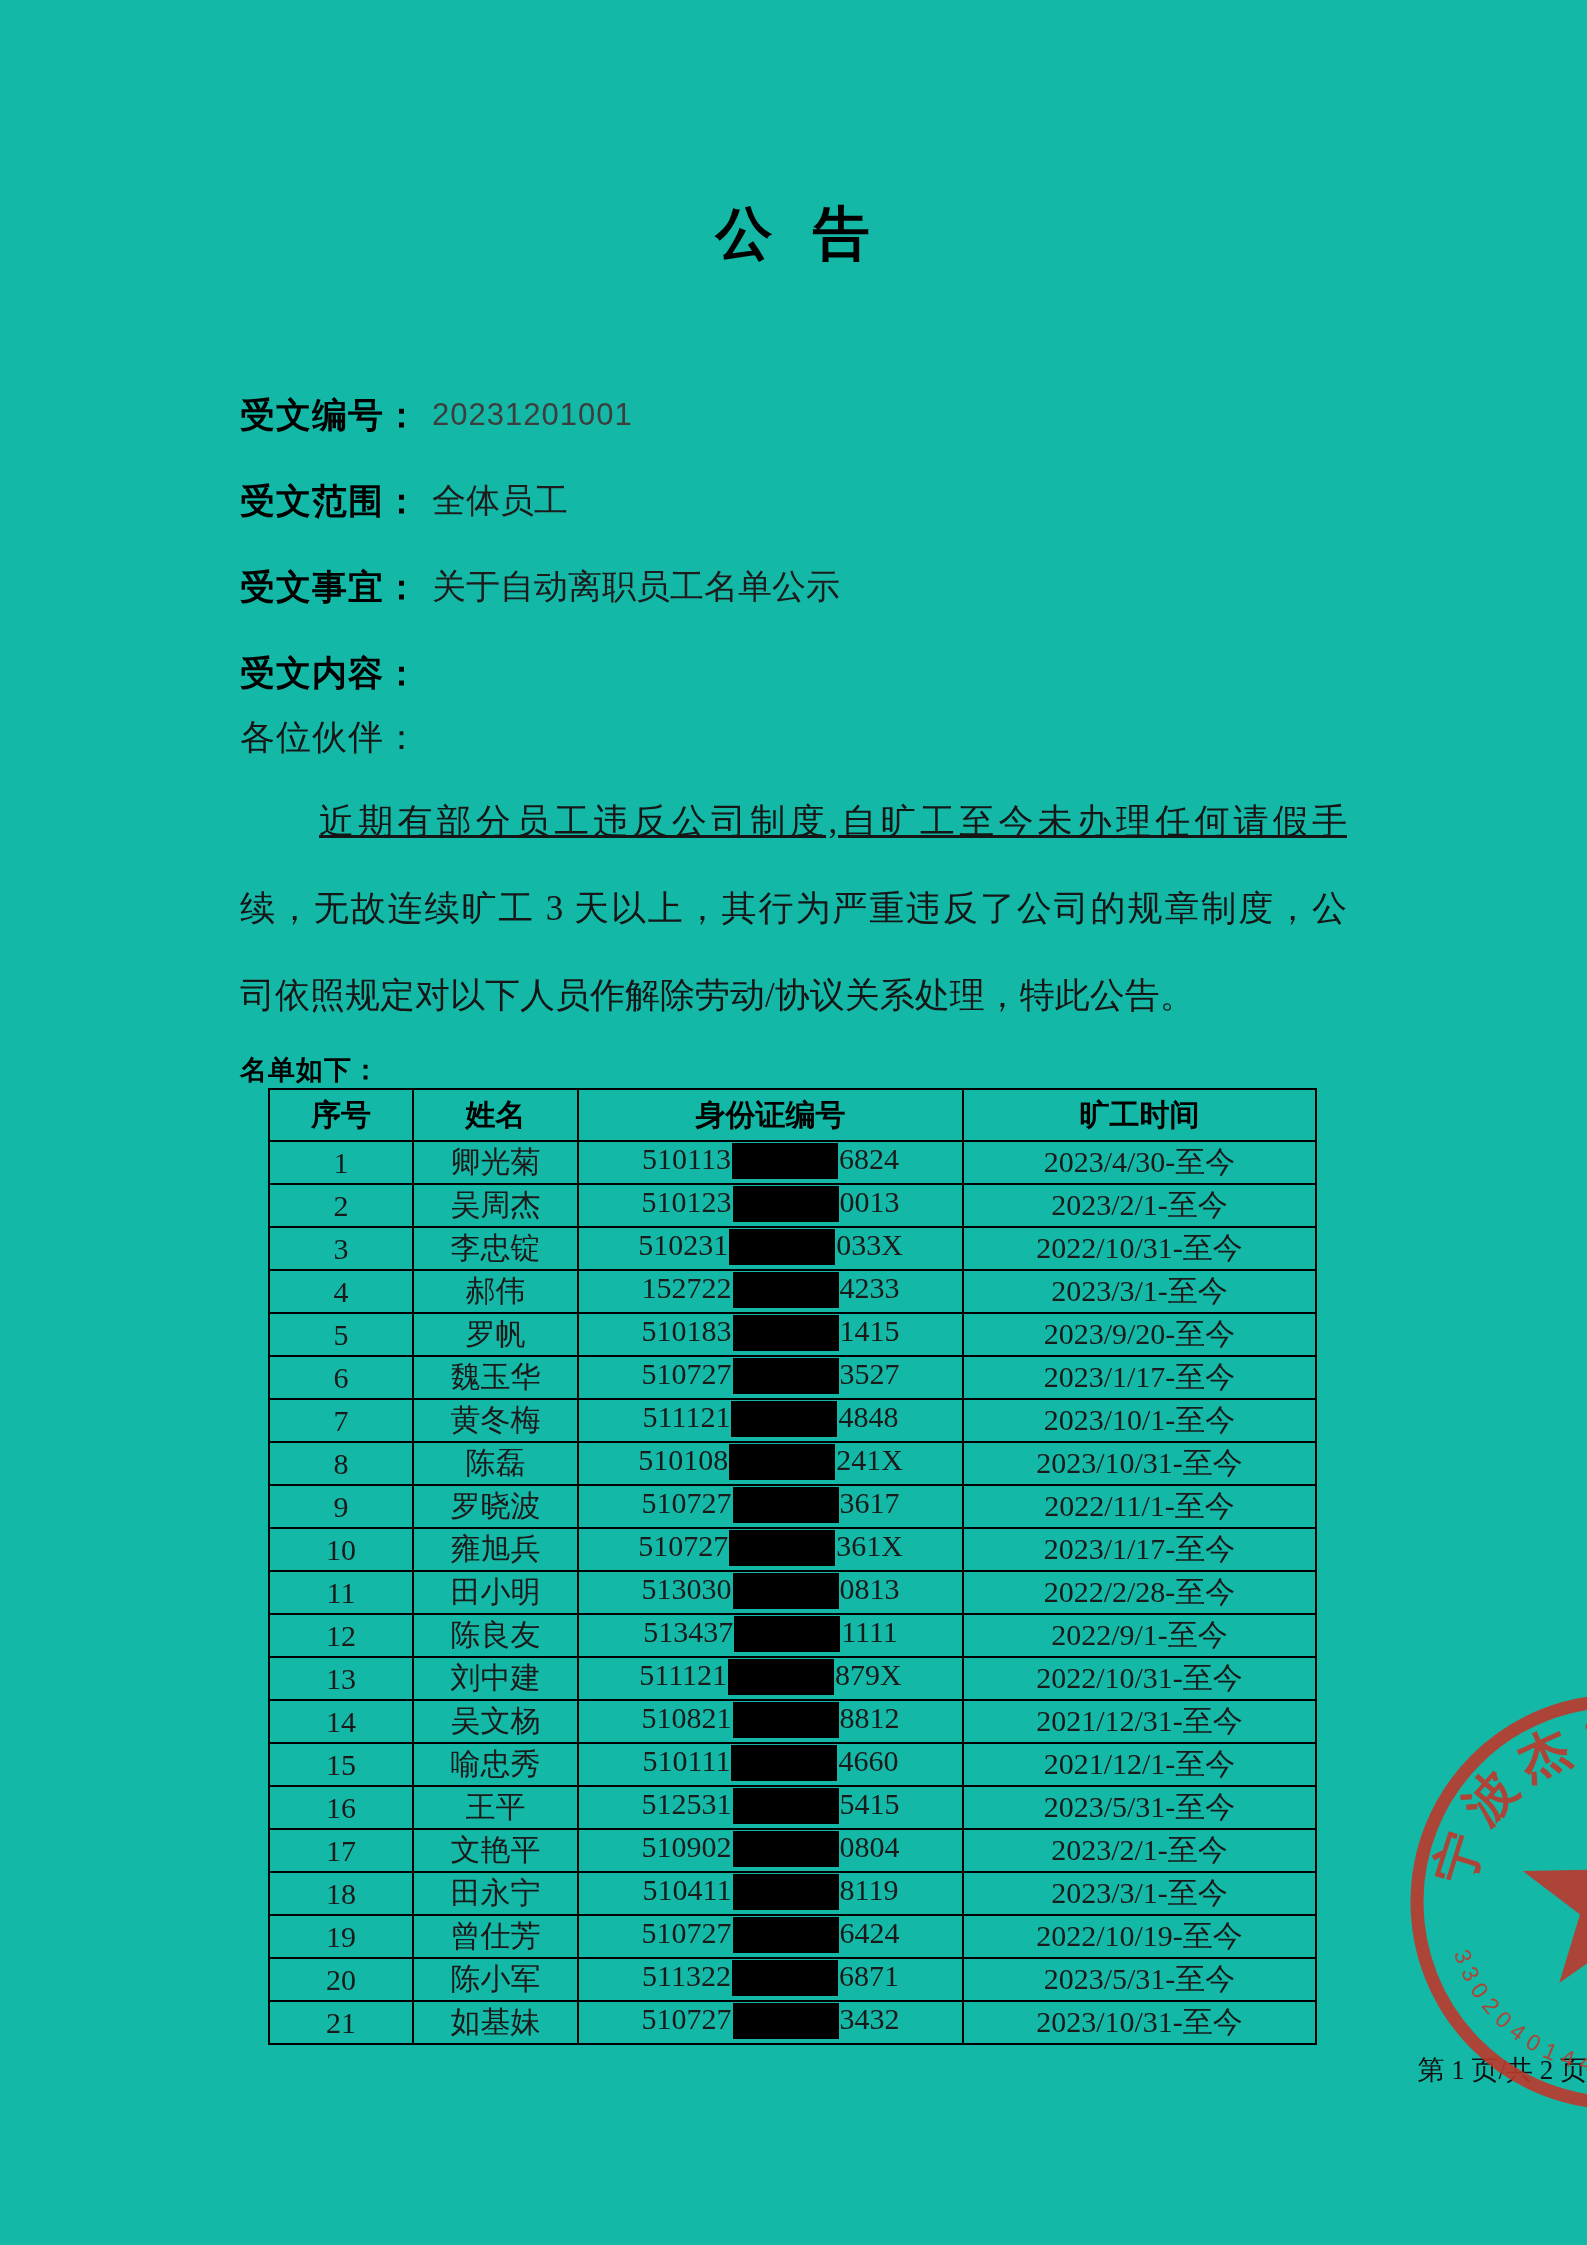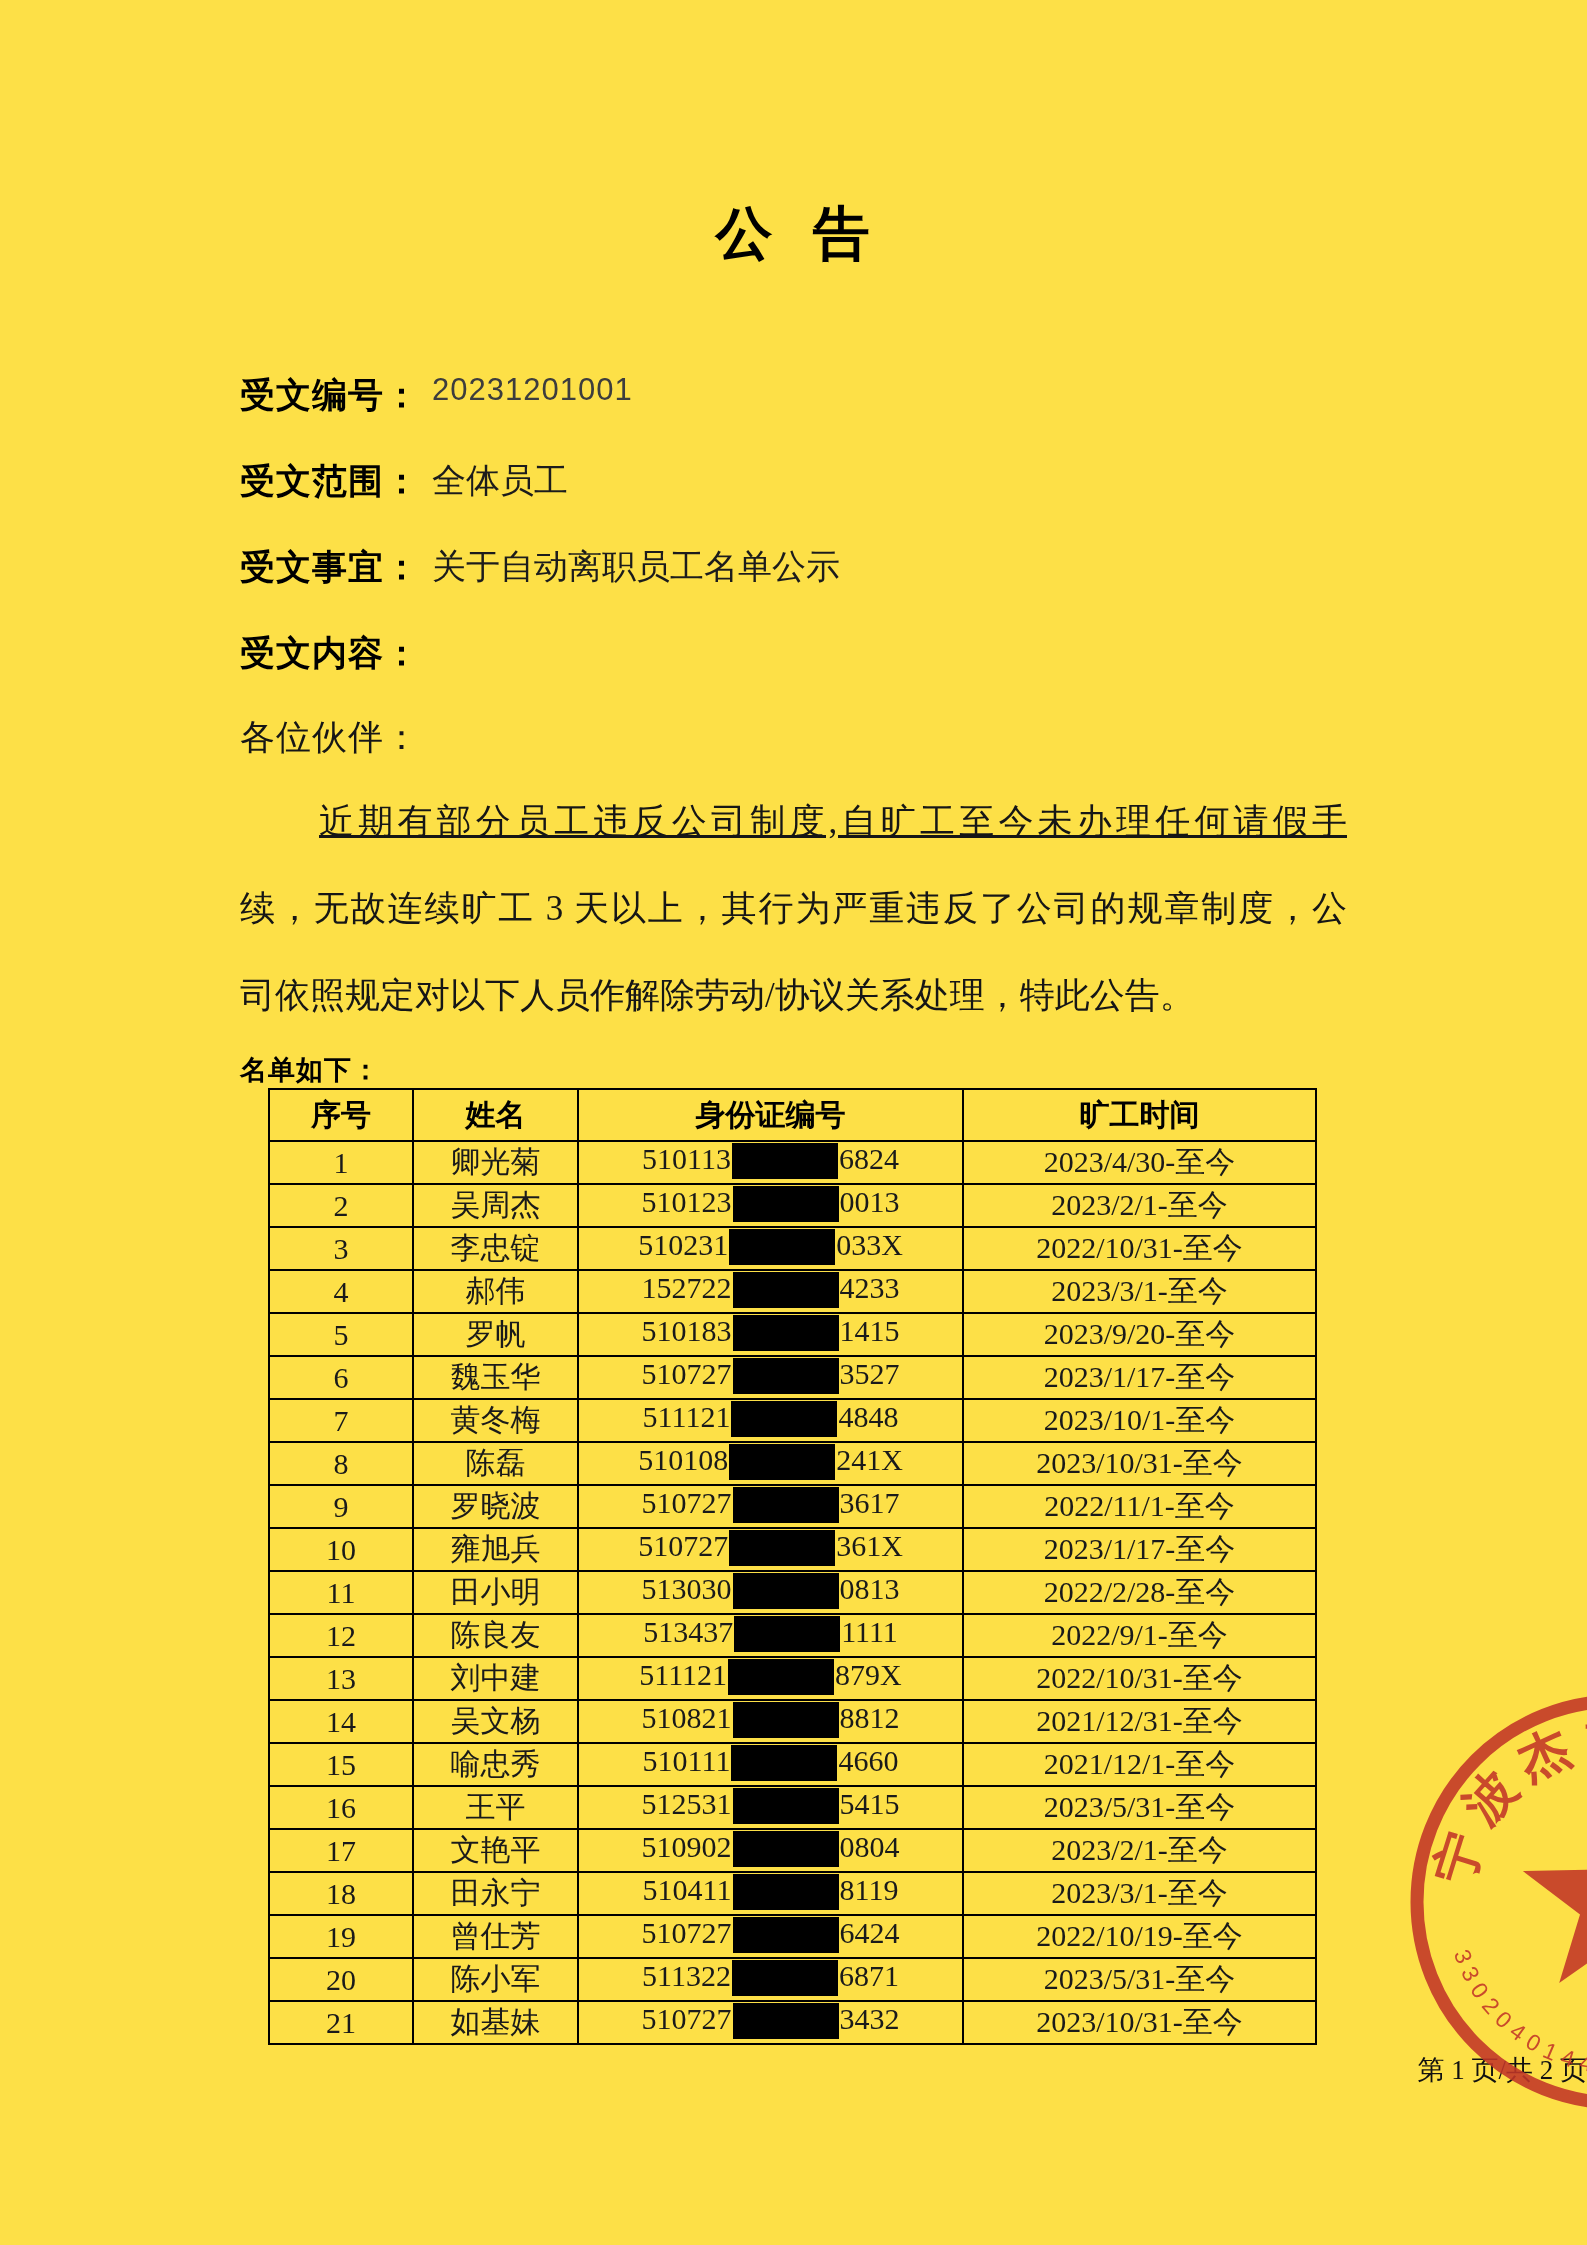--- a/index.html
+++ b/index.html
@@ -1,33 +1,33 @@
 <!DOCTYPE html>
 <html><head>
 <meta charset="utf-8">
 <style>
   html,body{margin:0;padding:0;background:#ffffff;}
   .page{
     position:relative;
     width:1587px;height:2245px;
-    background:#fde047;
+    background:#14b8a6;
     overflow:hidden;
     font-family:"Liberation Serif","DejaVu Serif",serif;
     color:#111;
   }
   .title{
     position:absolute;top:196px;left:0;width:100%;
     text-align:center;
     font-size:57px;font-weight:bold;
     word-spacing:22px;
     letter-spacing:2px;
     color:#000;
   }
   .fields{position:absolute;left:240px;top:372px;width:1110px;}
-  .field-row{display:flex;align-items:flex-start;height:86px;}
+  .field-row{display:flex;align-items:center;height:86px;}
   .field-label{
     font-weight:bold;font-size:35px;color:#000;
     min-width:192px;letter-spacing:1px;
   }
   .field-value{font-size:34px;color:#1c1c1c;}
   .field-value.number{
     font-family:"Liberation Sans","DejaVu Sans",sans-serif;
     font-size:31px;color:#3d3d3d;letter-spacing:1px;
   }
   .salutation{

